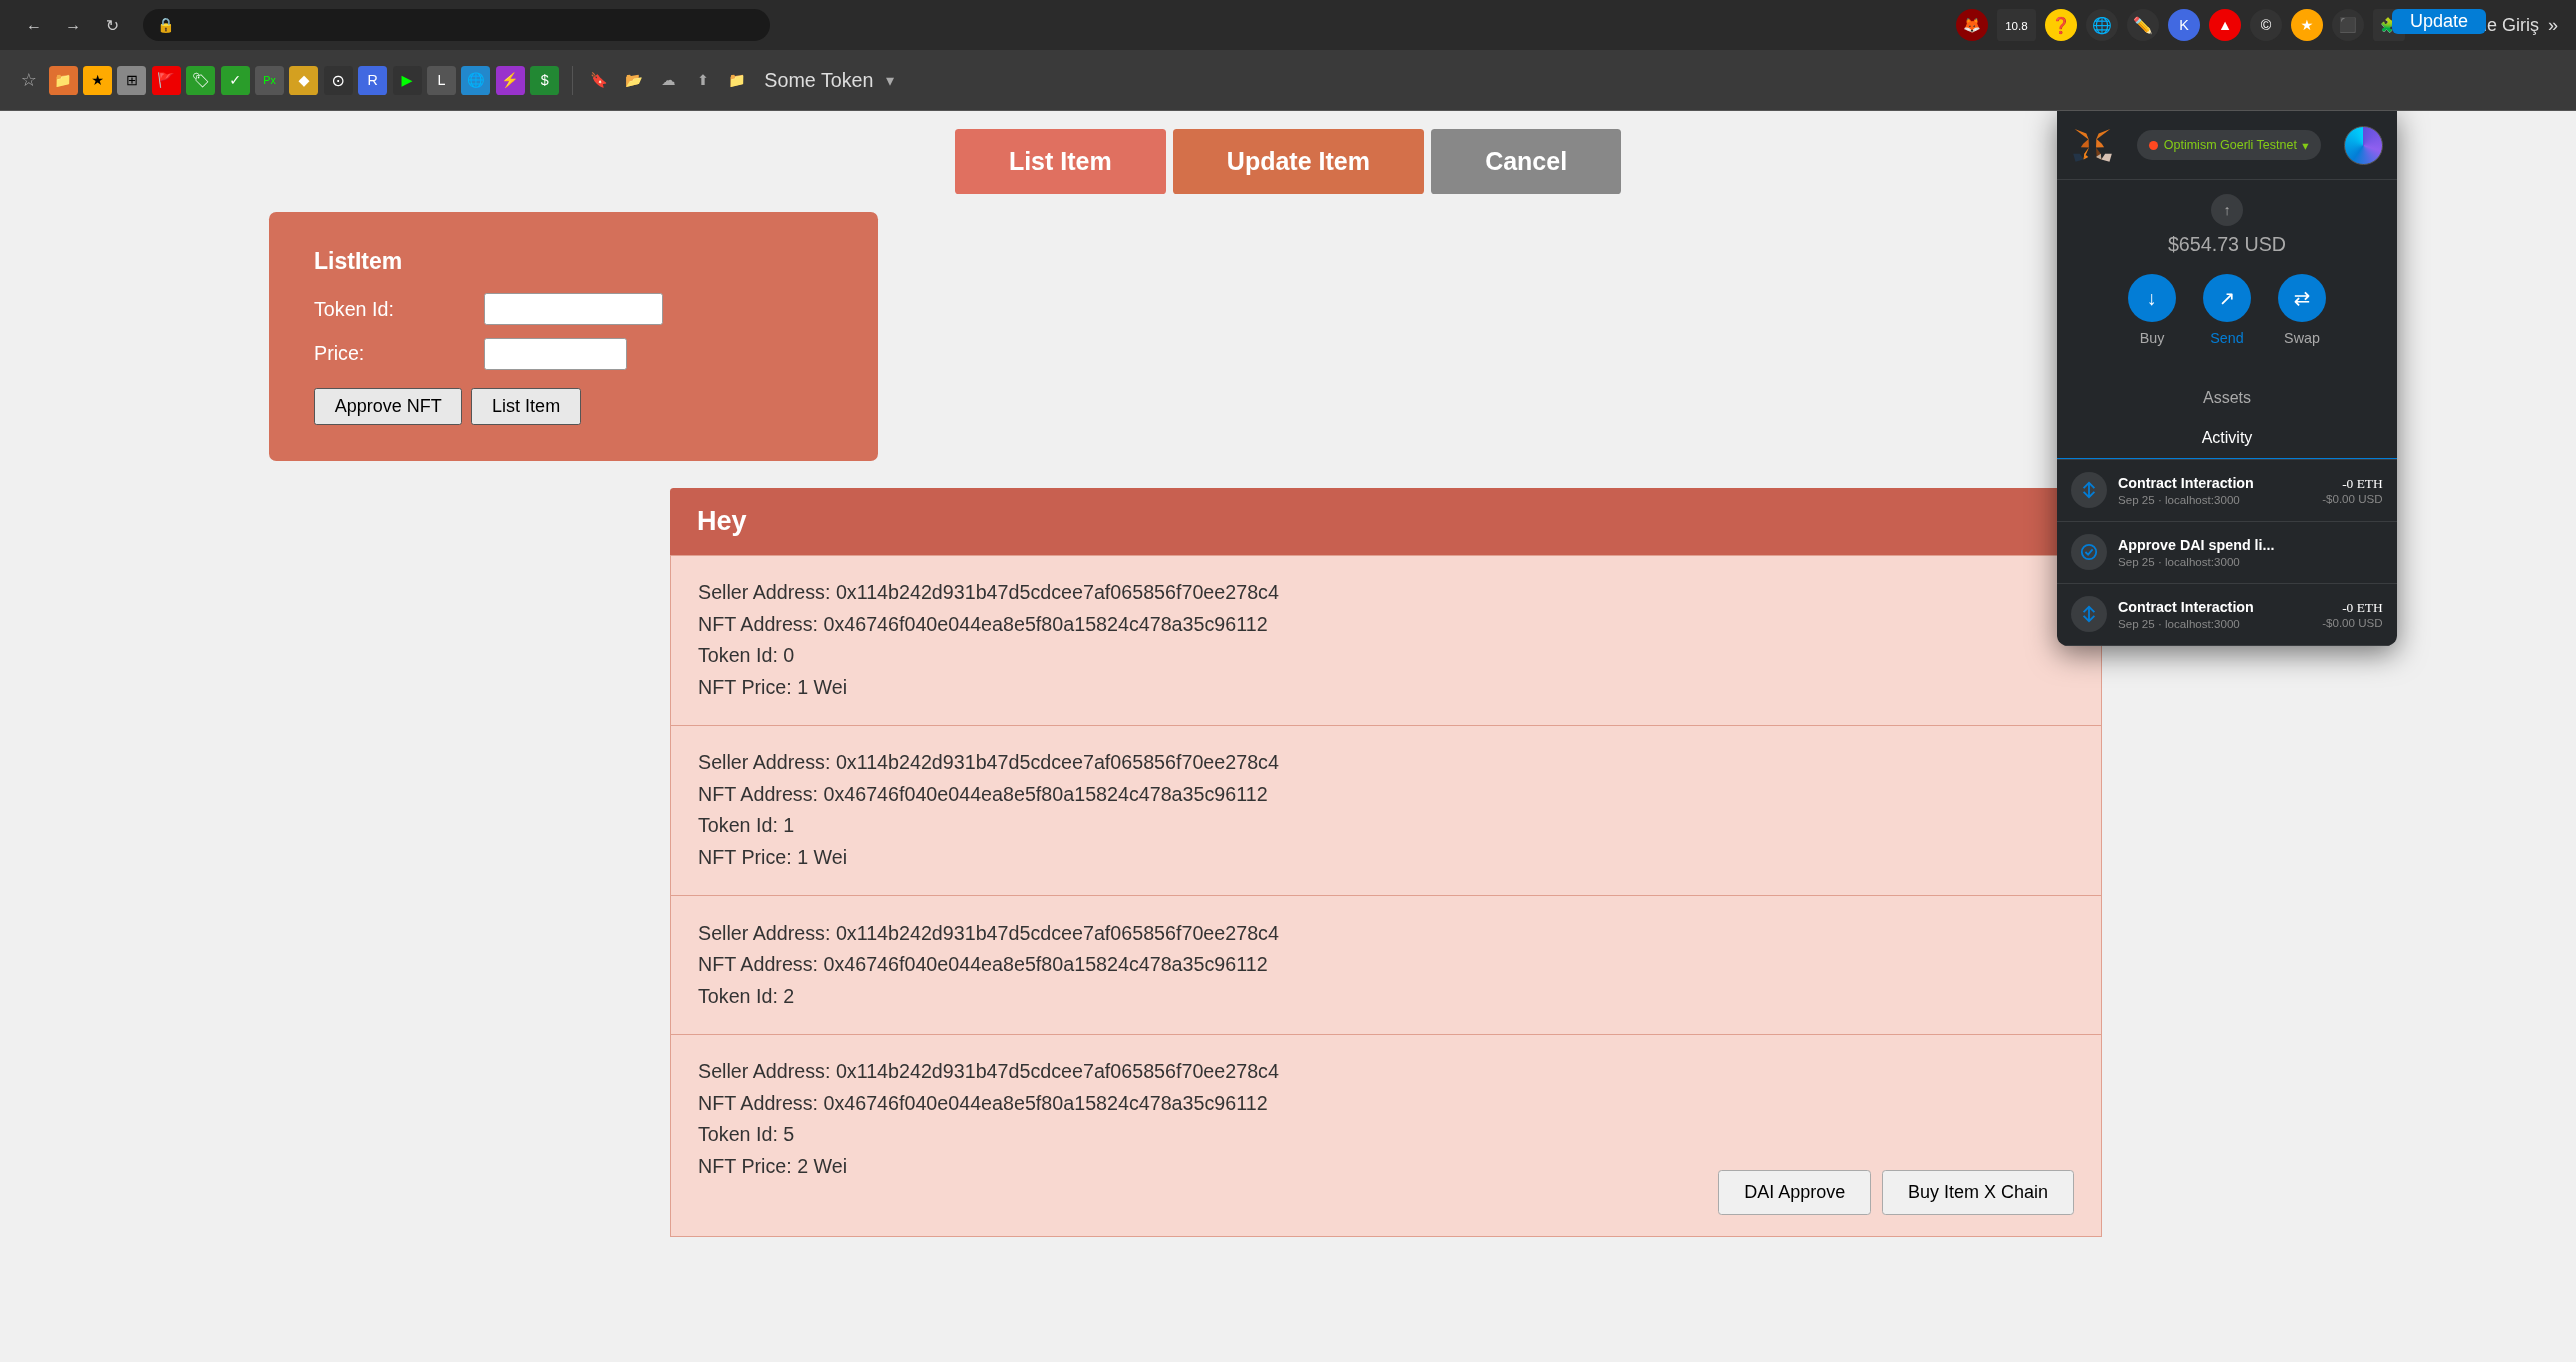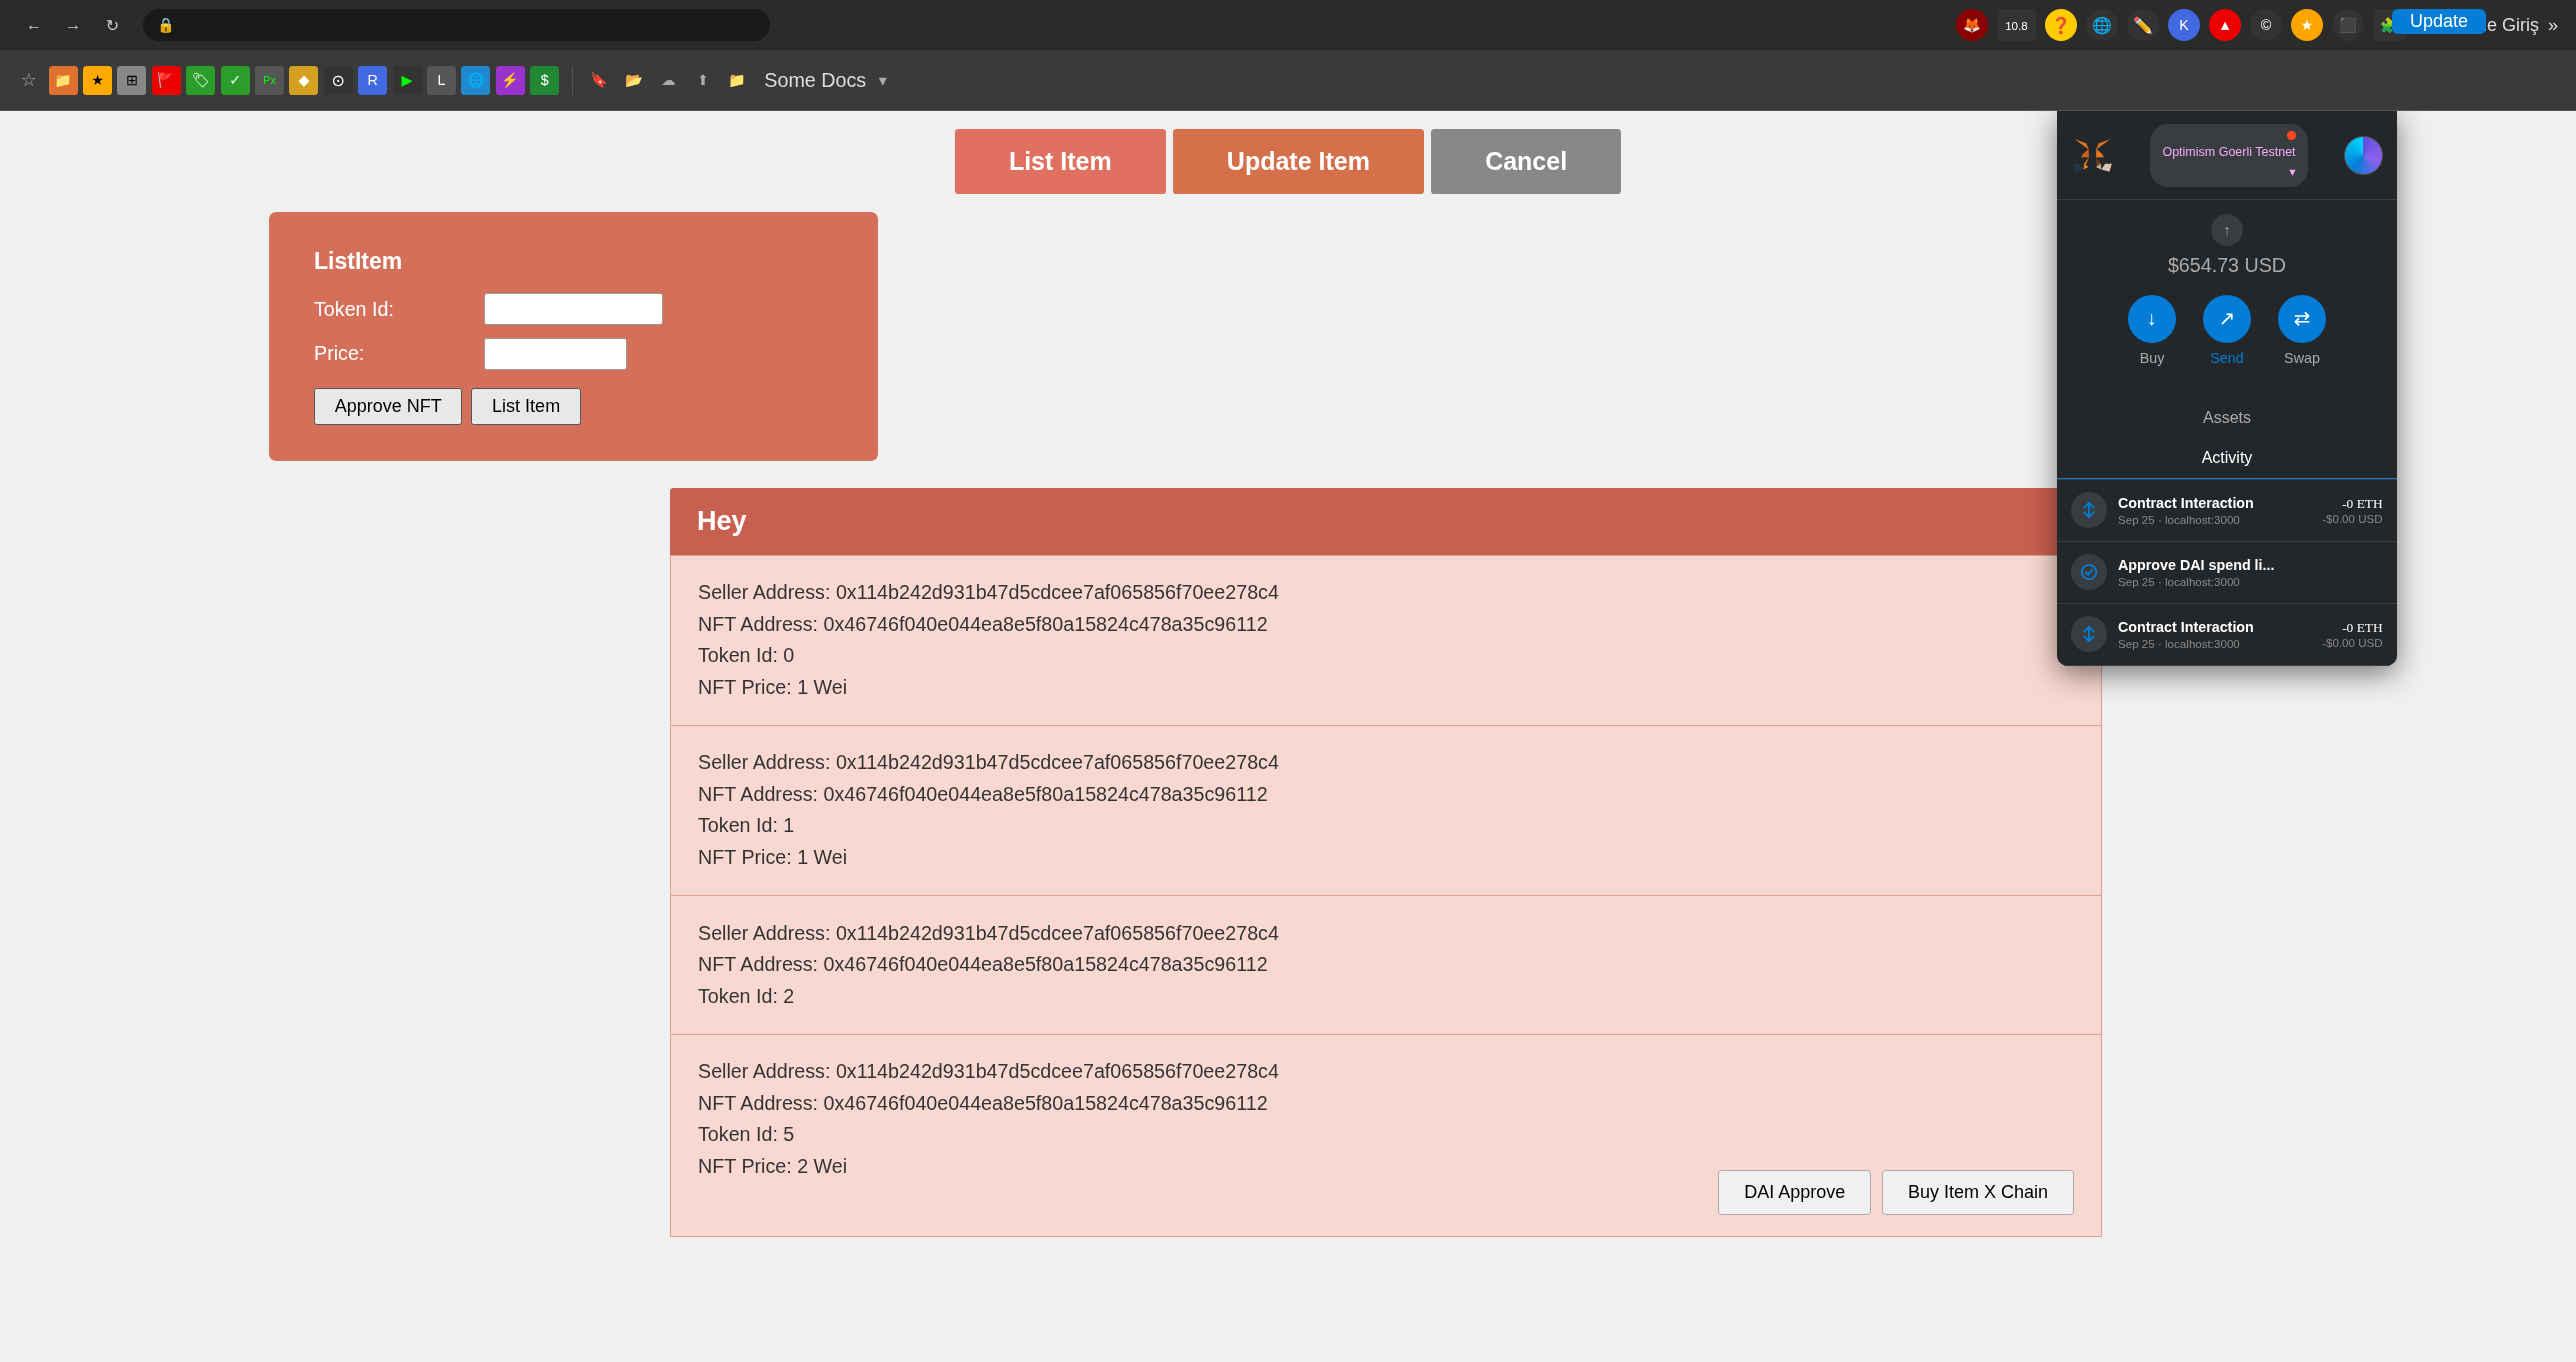--- a/index.html
+++ b/index.html
@@ -275,28 +275,27 @@
       align-items: center;
       justify-content: space-between;
       padding: 12.5px 14.3px;
       border-bottom: 0.9px solid #3a3d40;
     }
 
     .mm-network-btn {
       background: #3a3d40;
       border: none;
       border-radius: 18px;
-      color: #f0abfc;
+      color: #84cc16;
       font-size: 12.5px;
       padding: 7.2px 12.5px;
       cursor: pointer;
       display: flex;
-      align-items: flex-end;
+      align-items: center;
       gap: 5.4px;
-      flex-direction: column;
     }
 
     .mm-network-dot {
       width: 9px;
       height: 9px;
       border-radius: 50%;
       background: #ff4820;
     }
 
     .mm-avatar {
@@ -536,21 +535,21 @@
     <div class="toolbar-icon" style="background:#228833;color:white;">$</div>
 
     <div style="width:0.9px;height:29px;background:#555;margin:0 7.2px;"></div>
 
     <div class="toolbar-icon" style="color:#aaa;">🔖</div>
     <div class="toolbar-icon" style="color:#aaa;">📂</div>
     <div class="toolbar-icon" style="color:#aaa;">☁</div>
     <div class="toolbar-icon" style="color:#aaa;">⬆</div>
     <div class="toolbar-icon" style="color:#aaa;">📁</div>
 
-    <button class="some-docs-btn">Some Docs</button>
+    <button class="some-docs-btn">Some Token</button>
     <span style="color:#aaa;font-size:16px;">▾</span>
   </div>
 </div>
 
 <div class="main-content">
 
   <div class="action-buttons-row">
     <button class="action-btn btn-salmon">List Item</button>
     <button class="action-btn btn-orange">Update Item</button>
     <button class="action-btn btn-gray">Cancel</button>

